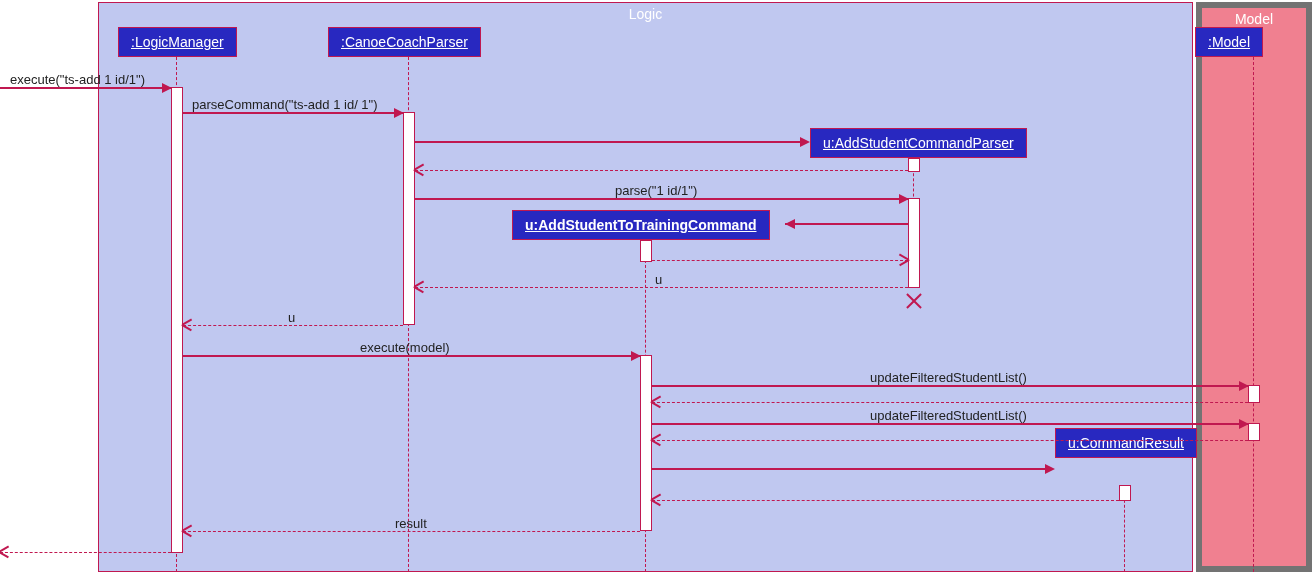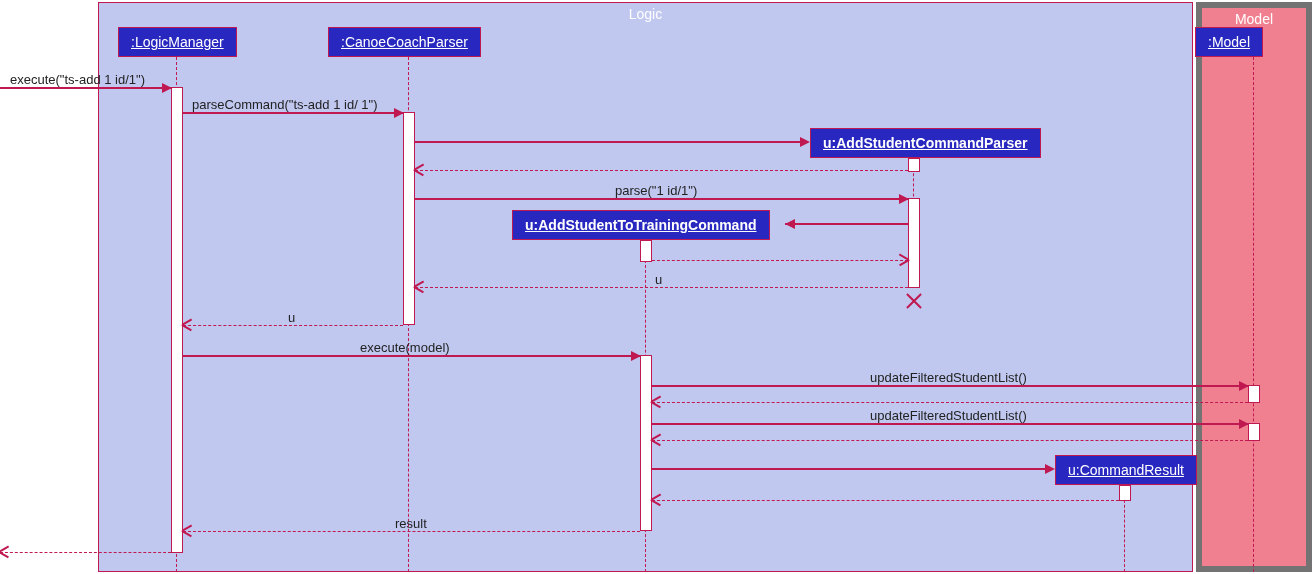--- a/index.html
+++ b/index.html
@@ -35,23 +35,23 @@
 
 <div class="container-logic">
   <div class="container-title">Logic</div>
 </div>
 <div class="container-model">
   <div class="container-title">Model</div>
 </div>
 
 <div class="participant" style="left:118px; top:27px;"><span class="under">:LogicManager</span></div>
 <div class="participant" style="left:328px; top:27px;"><span class="under">:CanoeCoachParser</span></div>
-<div class="participant" style="left:810px; top:128px;font-weight:bold;"><span class="under">u:AddStudentCommandParser</span></div>
+<div class="participant" style="left:810px; top:128px;"><span class="under">u:AddStudentCommandParser</span></div>
 <div class="participant" style="left:512px; top:210px;font-weight:bold;"><span class="under">u:AddStudentToTrainingCommand</span></div>
-<div class="participant" style="left:1055px; top:455px;text-align:center;"><span class="under">u:CommandResult</span></div>
+<div class="participant" style="left:1055px; top:428px;text-align:center;"><span class="under">u:CommandResult</span></div>
 <div class="participant" style="left:1172px; top:27px;margin-left:23px;"><span class="under">:Model</span></div>
 
 <div class="lifeline" style="left:176px; top:57px; height:515px;"></div>
 <div class="lifeline" style="left:408px; top:57px; height:515px;"></div>
 <div class="lifeline" style="left:913px; top:158px; height:130px;"></div>
 <div class="lifeline" style="left:645px; top:240px; height:332px;"></div>
 <div class="lifeline" style="left:1124px; top:485px; height:87px;"></div>
 <div class="lifeline" style="left:1253px; top:57px; height:515px;"></div>
 
 <div class="activation" style="left:171px; top:87px; height:466px;"></div>

